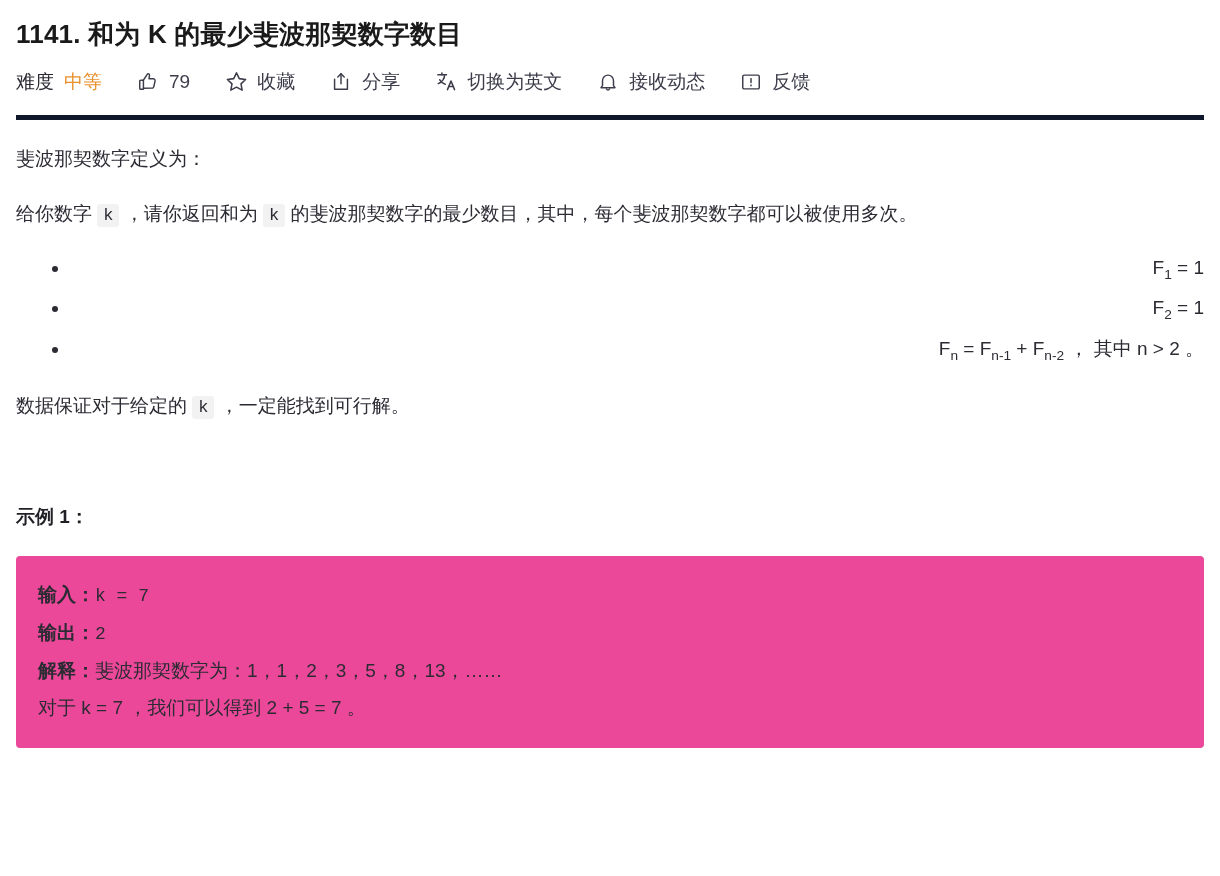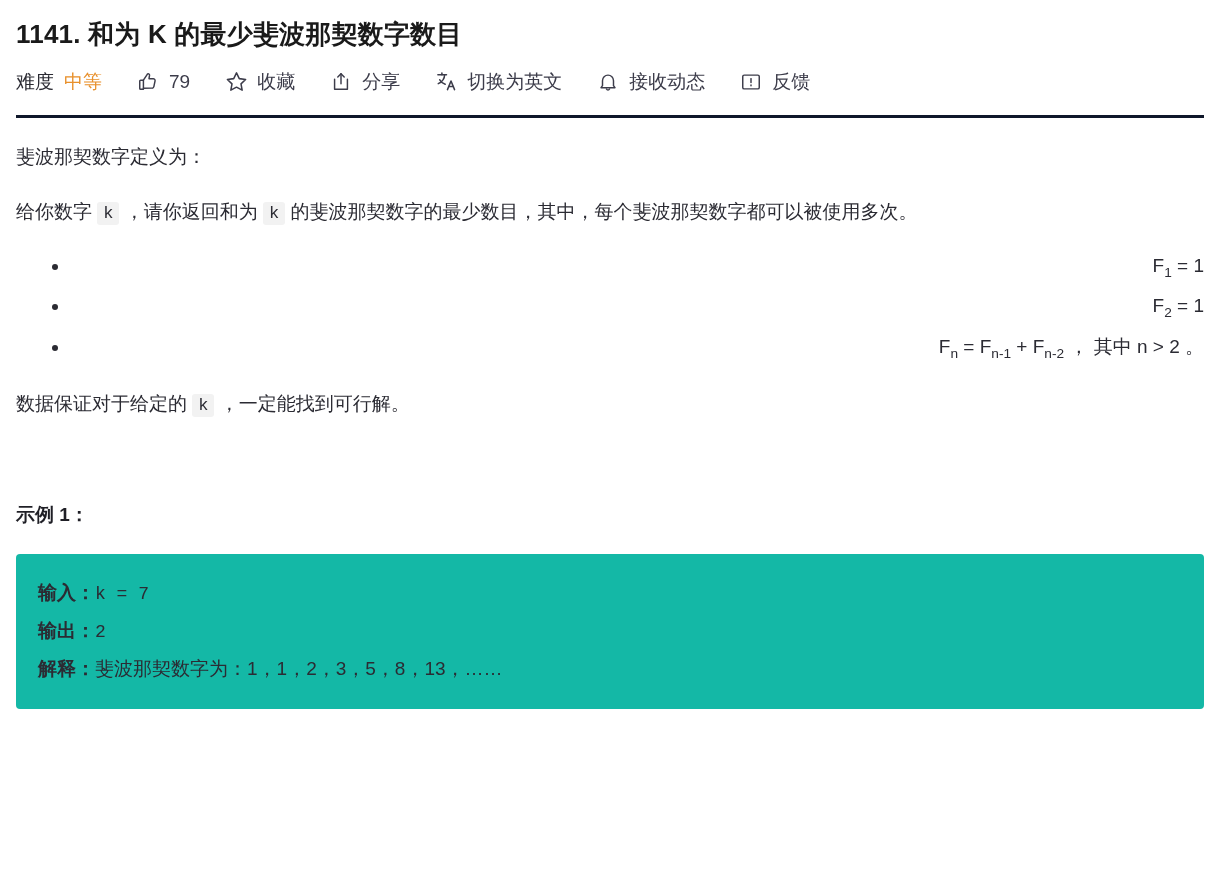--- a/index.html
+++ b/index.html
@@ -24,21 +24,21 @@
     color: #1a1a1a;
     letter-spacing: 0.2px;
     margin: 6px 0 18px 0;
     line-height: 1.25;
   }
   .meta-bar {
     display: flex;
     align-items: center;
     gap: 0;
     padding-bottom: 20px;
-    border-bottom: 3px solid #0f172a;
+    border-bottom: 5px solid #0f172a;
   }
   .meta-item {
     display: flex;
     align-items: center;
     font-size: 19px;
     color: #3c3c4a;
     margin-right: 34px;
     white-space: nowrap;
     cursor: pointer;
   }
@@ -78,21 +78,21 @@
     text-align: right;
   }
   .spacer { height: 56px; }
   .example-title {
     font-size: 19px;
     font-weight: 700;
     color: #1f1f26;
     margin: 0 0 22px 0;
   }
   .example-box {
-    background: #14b8a6;
+    background: #ec4899;
     border-radius: 4px;
     padding: 20px 22px 22px 22px;
     font-size: 19px;
     line-height: 1.95;
     color: #2b2b33;
   }
   .example-box .lbl { font-weight: 700; }
   .mono { font-family: "Liberation Mono", monospace; font-size: 18px; }
   sub { font-size: 0.72em; }
 </style>
@@ -204,17 +204,18 @@
     <div class="example-box">
       <div>
         <span class="lbl">输入：</span><span class="mono">k = 7</span>
       </div>
       <div>
         <span class="lbl">输出：</span><span class="mono">2</span>
       </div>
       <div>
         <span class="lbl">解释：</span><span>斐波那契数字为：1，1，2，3，5，8，13，……</span>
       </div>
+      <div>对于 k = 7 ，我们可以得到 2 + 5 = 7 。</div>
     </div>
 
   </div>
 
 </div>
 
 </body></html>

